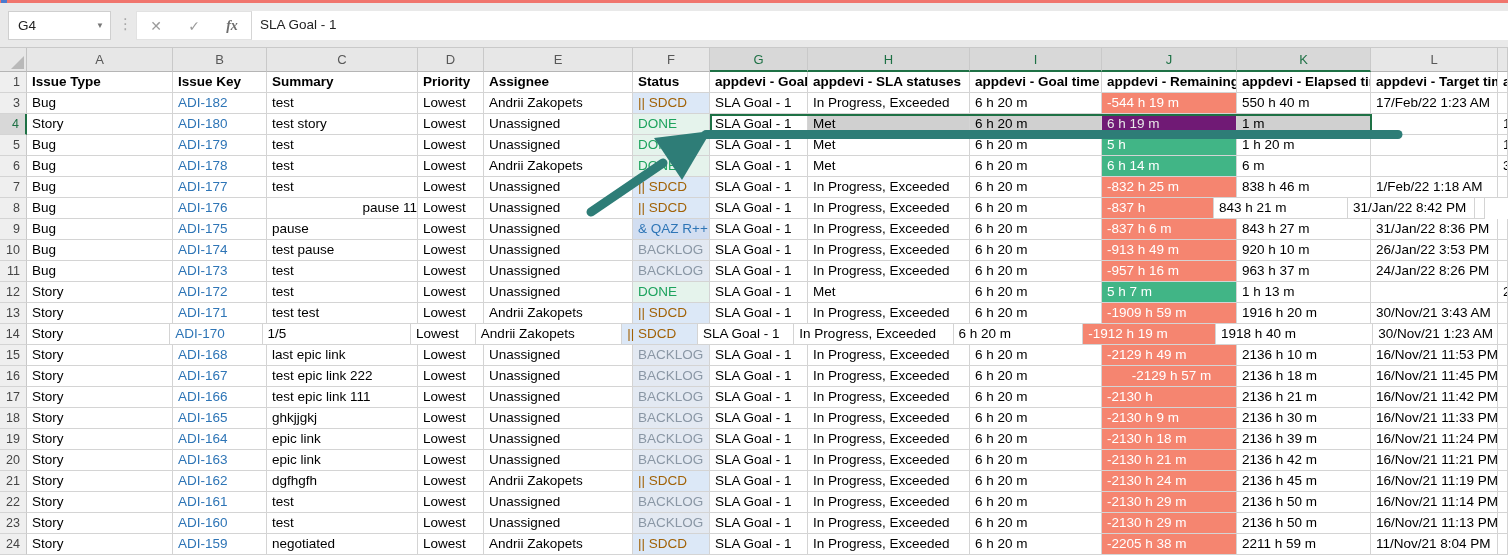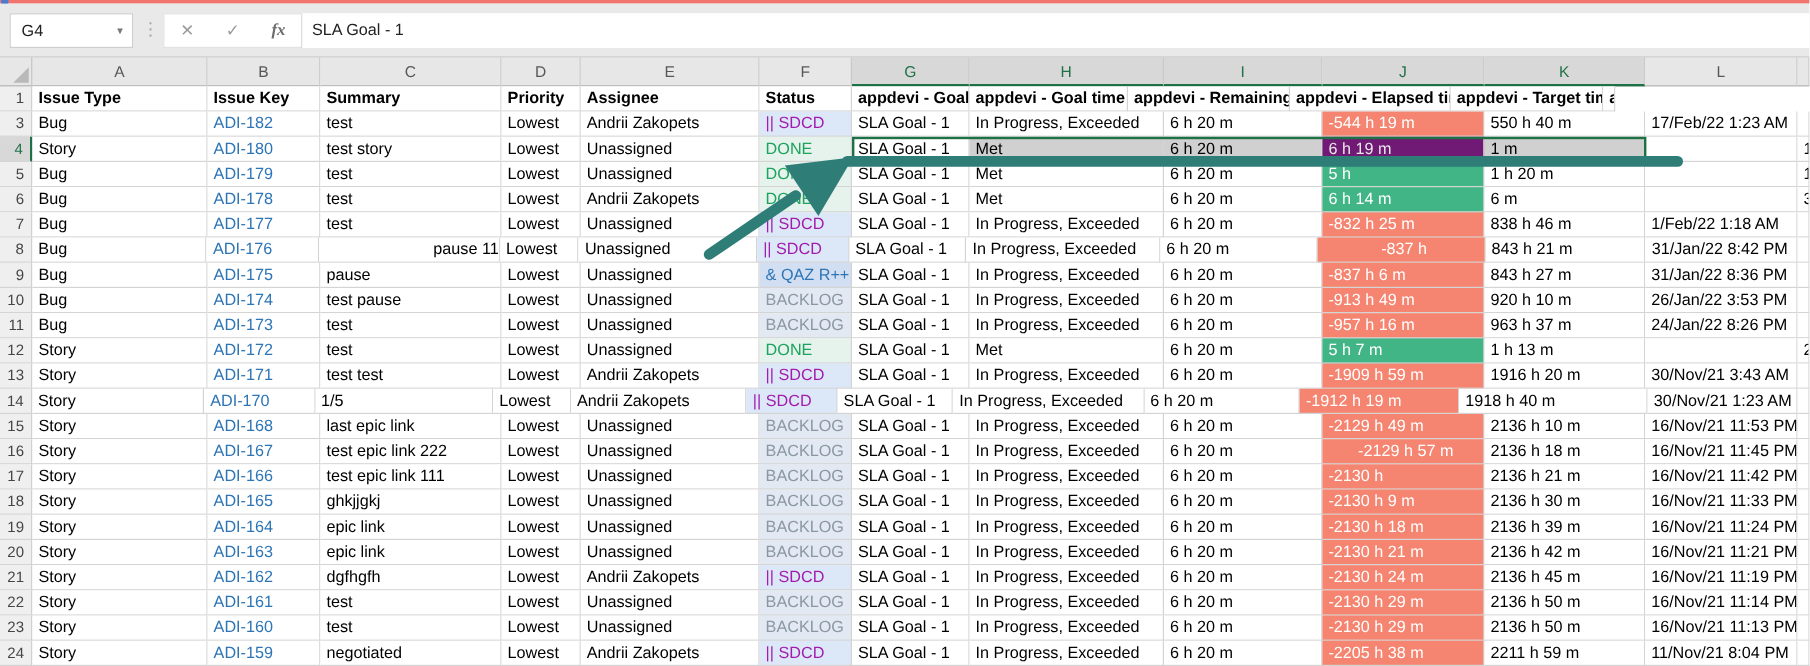--- a/index.html
+++ b/index.html
@@ -35,21 +35,21 @@
   .col-header { background:#e7e7e7; border-right:1px solid #c9c9c9; border-bottom:1px solid #b5b5b5;
       text-align:center; font-size:13px; color:#585858; line-height:23px; overflow:hidden; }
   .col-header.sel { background:#d8d8d8; color:#1e7145; border-bottom:2px solid #1e7145; }
   .rowhdr { width:27px; background:#efefef; border-right:1px solid #c9c9c9; border-bottom:1px solid #d4d4d4;
       font-size:12.5px; color:#454545; text-align:right; padding-right:6px; line-height:20px; }
   .rowhdr.sel { background:#d8d8d8; color:#1e7145; border-right:2px solid #1e7145; }
   .cell { border-right:1px solid #d4d4d4; border-bottom:1px solid #d4d4d4; font-size:13.5px; color:#000;
       line-height:20px; padding-left:5px; white-space:nowrap; overflow:hidden; background:#fff; }
   .cell.hdr { font-weight:bold; }
   .cell.link { color:#2e75b6; }
-  .cell.sdcd    { background:#dce8f7; color:#a21caf; }
+  .cell.sdcd    { background:#dce8f7; color:#a16207; }
   .cell.done    { background:#e5f3ec; color:#1da35e; }
   .cell.backlog { background:#e3e9f2; color:#8a97a5; }
   .cell.qaz     { background:#d2def1; color:#2e75b6; }
   .cell.exceeded{ background:#f58570; color:#fff; }
   .cell.met     { background:#41b586; color:#fff; }
   .cell.met.selmet { background:#701a75; color:#e8e8e8; }
   .cell.selgray { background:#d0d0d0; }
   .cell.active-cell { background:#fff; }
 
   
@@ -104,20 +104,21 @@
       </div>
       <div class="sheet-row">
         <div class="rowhdr">1</div>
         <div class="cell hdr" style="width: 146px;">Issue Type</div>
         <div class="cell hdr" style="width: 94px;">Issue Key</div>
         <div class="cell hdr" style="width: 151px;">Summary</div>
         <div class="cell hdr" style="width: 66px;">Priority</div>
         <div class="cell hdr" style="width: 149px;">Assignee</div>
         <div class="cell hdr" style="width: 77px;">Status</div>
         <div class="cell hdr" style="width: 98px;">appdevi - Goal</div>
+        <div class="cell hdr" style="width: 162px;">appdevi - SLA statuses</div>
         <div class="cell hdr" style="width: 132px;">appdevi - Goal time</div>
         <div class="cell hdr" style="width: 135px;">appdevi - Remaining</div>
         <div class="cell hdr" style="width: 134px;">appdevi - Elapsed time</div>
         <div class="cell hdr" style="width: 127px;">appdevi - Target tim</div>
         <div class="cell hdr" style="width: 10px;">appdevi -</div>
       </div>
       <div class="sheet-row">
         <div class="rowhdr">3</div>
         <div class="cell" style="width: 146px;">Bug</div>
         <div class="cell link" style="width: 94px;">ADI-182</div>
@@ -201,21 +202,21 @@
         <div class="rowhdr">8</div>
         <div class="cell" style="width: 146px;">Bug</div>
         <div class="cell link" style="width: 94px;">ADI-176</div>
         <div class="cell" style="width: 151px; text-align: right;">pause 11</div>
         <div class="cell" style="width: 66px;">Lowest</div>
         <div class="cell" style="width: 149px;">Unassigned</div>
         <div class="cell sdcd" style="width: 77px;">|| SDCD</div>
         <div class="cell" style="width: 98px;">SLA Goal - 1</div>
         <div class="cell" style="width: 162px;">In Progress, Exceeded</div>
         <div class="cell" style="width: 132px;">6 h 20 m</div>
-        <div class="cell exceeded" style="width: 140px; text-align: center;">-837 h</div>
+        <div class="cell exceeded" style="width: 112px;">-837 h</div>
         <div class="cell" style="width: 134px;">843 h 21 m</div>
         <div class="cell" style="width: 127px;">31/Jan/22 8:42 PM</div>
         <div class="cell" style="width: 10px;"></div>
       </div>
       <div class="sheet-row">
         <div class="rowhdr">9</div>
         <div class="cell" style="width: 146px;">Bug</div>
         <div class="cell link" style="width: 94px;">ADI-175</div>
         <div class="cell" style="width: 151px;">pause</div>
         <div class="cell" style="width: 66px;">Lowest</div>

